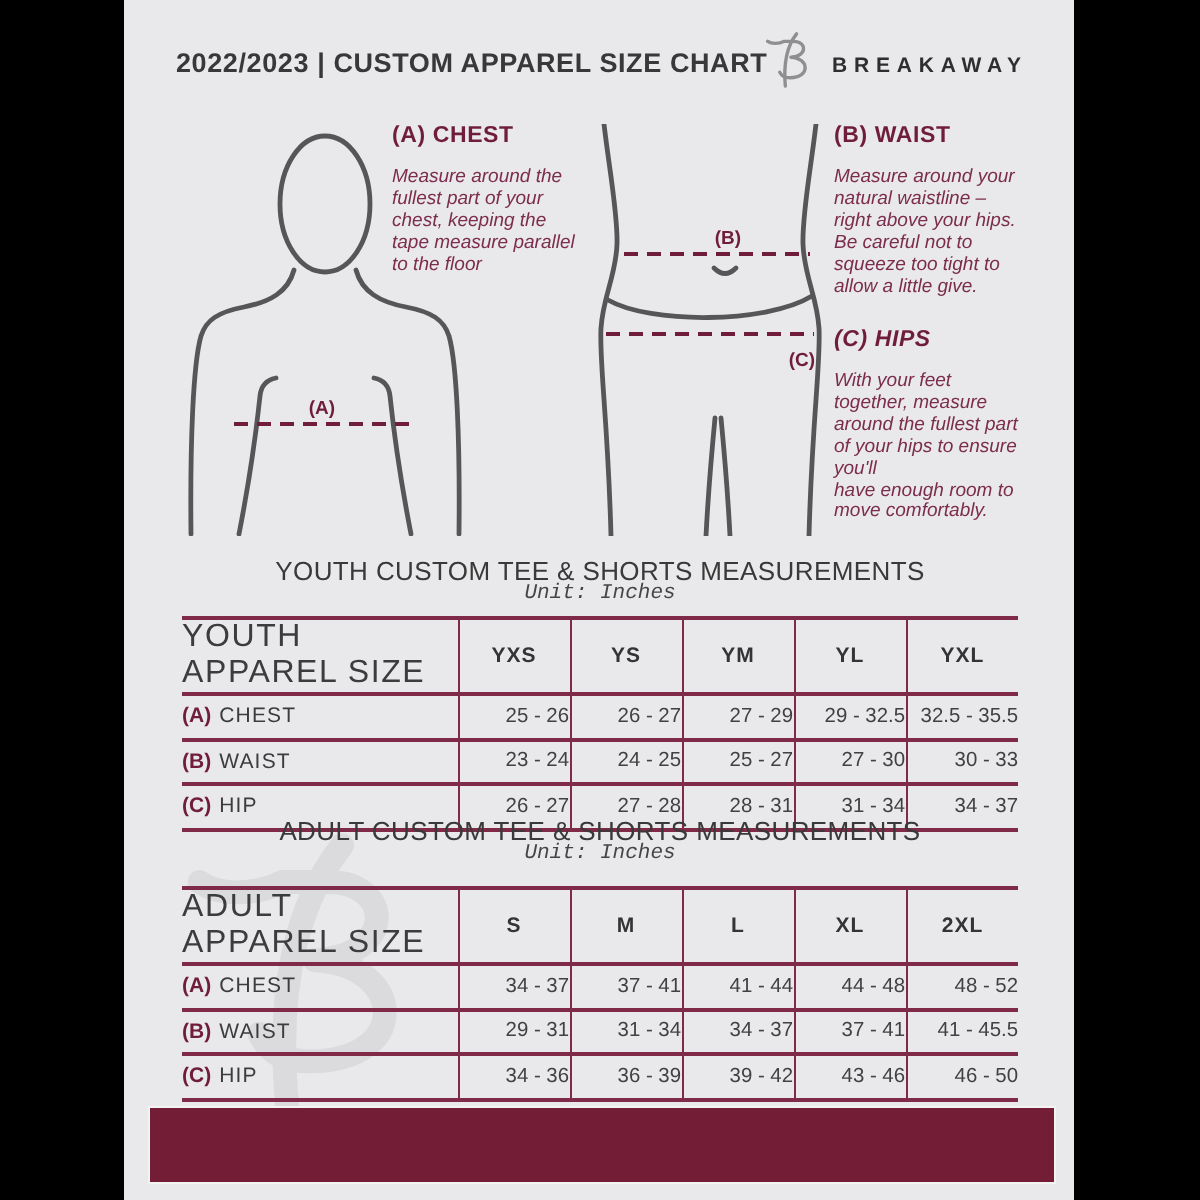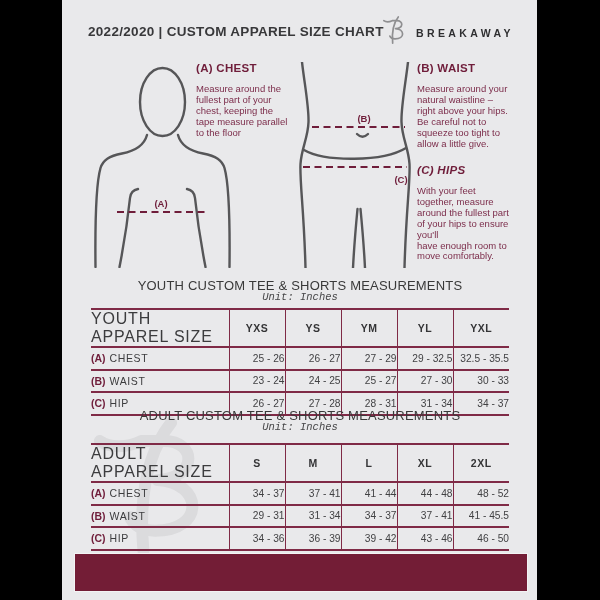--- a/index.html
+++ b/index.html
@@ -26,21 +26,21 @@
 
   
   .fig{position:absolute;}
   .fig path,.fig ellipse{fill:none;stroke:var(--outline);stroke-width:2.4;
         stroke-linecap:round;stroke-linejoin:round;}
   .fig .dash{stroke:var(--accent);stroke-width:2.1;stroke-dasharray:7 4.5;}
   .fig text{font-family:"Liberation Sans",sans-serif;font-weight:bold;
         font-size:9.5px;fill:var(--accent);}
   .g-head{position:absolute;font-weight:bold;font-size:11.5px;color:var(--accent);
         letter-spacing:0.3px;white-space:nowrap;}
-  .g-body{position:absolute;font-size:9.5px;color:var(--body-maroon);
+  .g-body{position:absolute;font-size:9.5px;font-style:italic;color:var(--body-maroon);
         line-height:10.9px;white-space:pre-line;}
 
   
   .t-title{position:absolute;left:29px;width:418px;text-align:center;font-weight:normal;
         font-size:13px;color:#393939;letter-spacing:0.2px;}
   .t-unit{position:absolute;left:29px;width:418px;text-align:center;font-style:italic;
         font-size:10.5px;color:#454547;font-family:Liberation Mono, monospace;}
   table.size-table{position:absolute;left:29px;width:418px;border-collapse:collapse;
         table-layout:fixed;}
   .size-table td{border-bottom:2px solid var(--line);height:20.5px;padding:0;
@@ -64,21 +64,21 @@
         stroke-linejoin:round;}
   .footer-bar{position:absolute;left:12px;top:553px;width:452px;height:37px;
         background:#731d36;border:1px solid #f3f3f4;}
 </style>
 </head>
 <body>
 
 <div id="screen">
   <div class="page">
 
-    <div class="hdr-title">2022/2020  |  CUSTOM APPAREL SIZE CHART</div>
+    <div class="hdr-title">2022/2023  |  CUSTOM APPAREL SIZE CHART</div>
     <svg class="logo" width="28" height="30" viewBox="0 0 30 32">
       <path d="M3 6 C5 7.5 9 7.5 12 6 L17 6 C24 6 24.5 14 15.5 14.5 C25.5 15 26 25.5 15 25.5 C12 25.5 10.5 24.5 9.5 22.5"></path>
       <path d="M18.5 2 C13 9 11.5 19 12.5 30"></path>
     </svg>
     <div class="brand">BREAKAWAY</div>
 
     <svg class="fig" style="left:23px;top:62px;" width="155" height="206" viewBox="0 0 155 206">
       <ellipse cx="77.5" cy="40" rx="22.5" ry="34"></ellipse>
       <path d="M62 73 C59 84 50 89 37 91.5 C24 94 18 98 15.5 106 C11.5 120 10 160 10.5 205"></path>
       <path d="M93 73 C96 84 105 89 118 91.5 C131 94 137 98 139.5 106 C143.5 120 145 160 144.5 205"></path>

